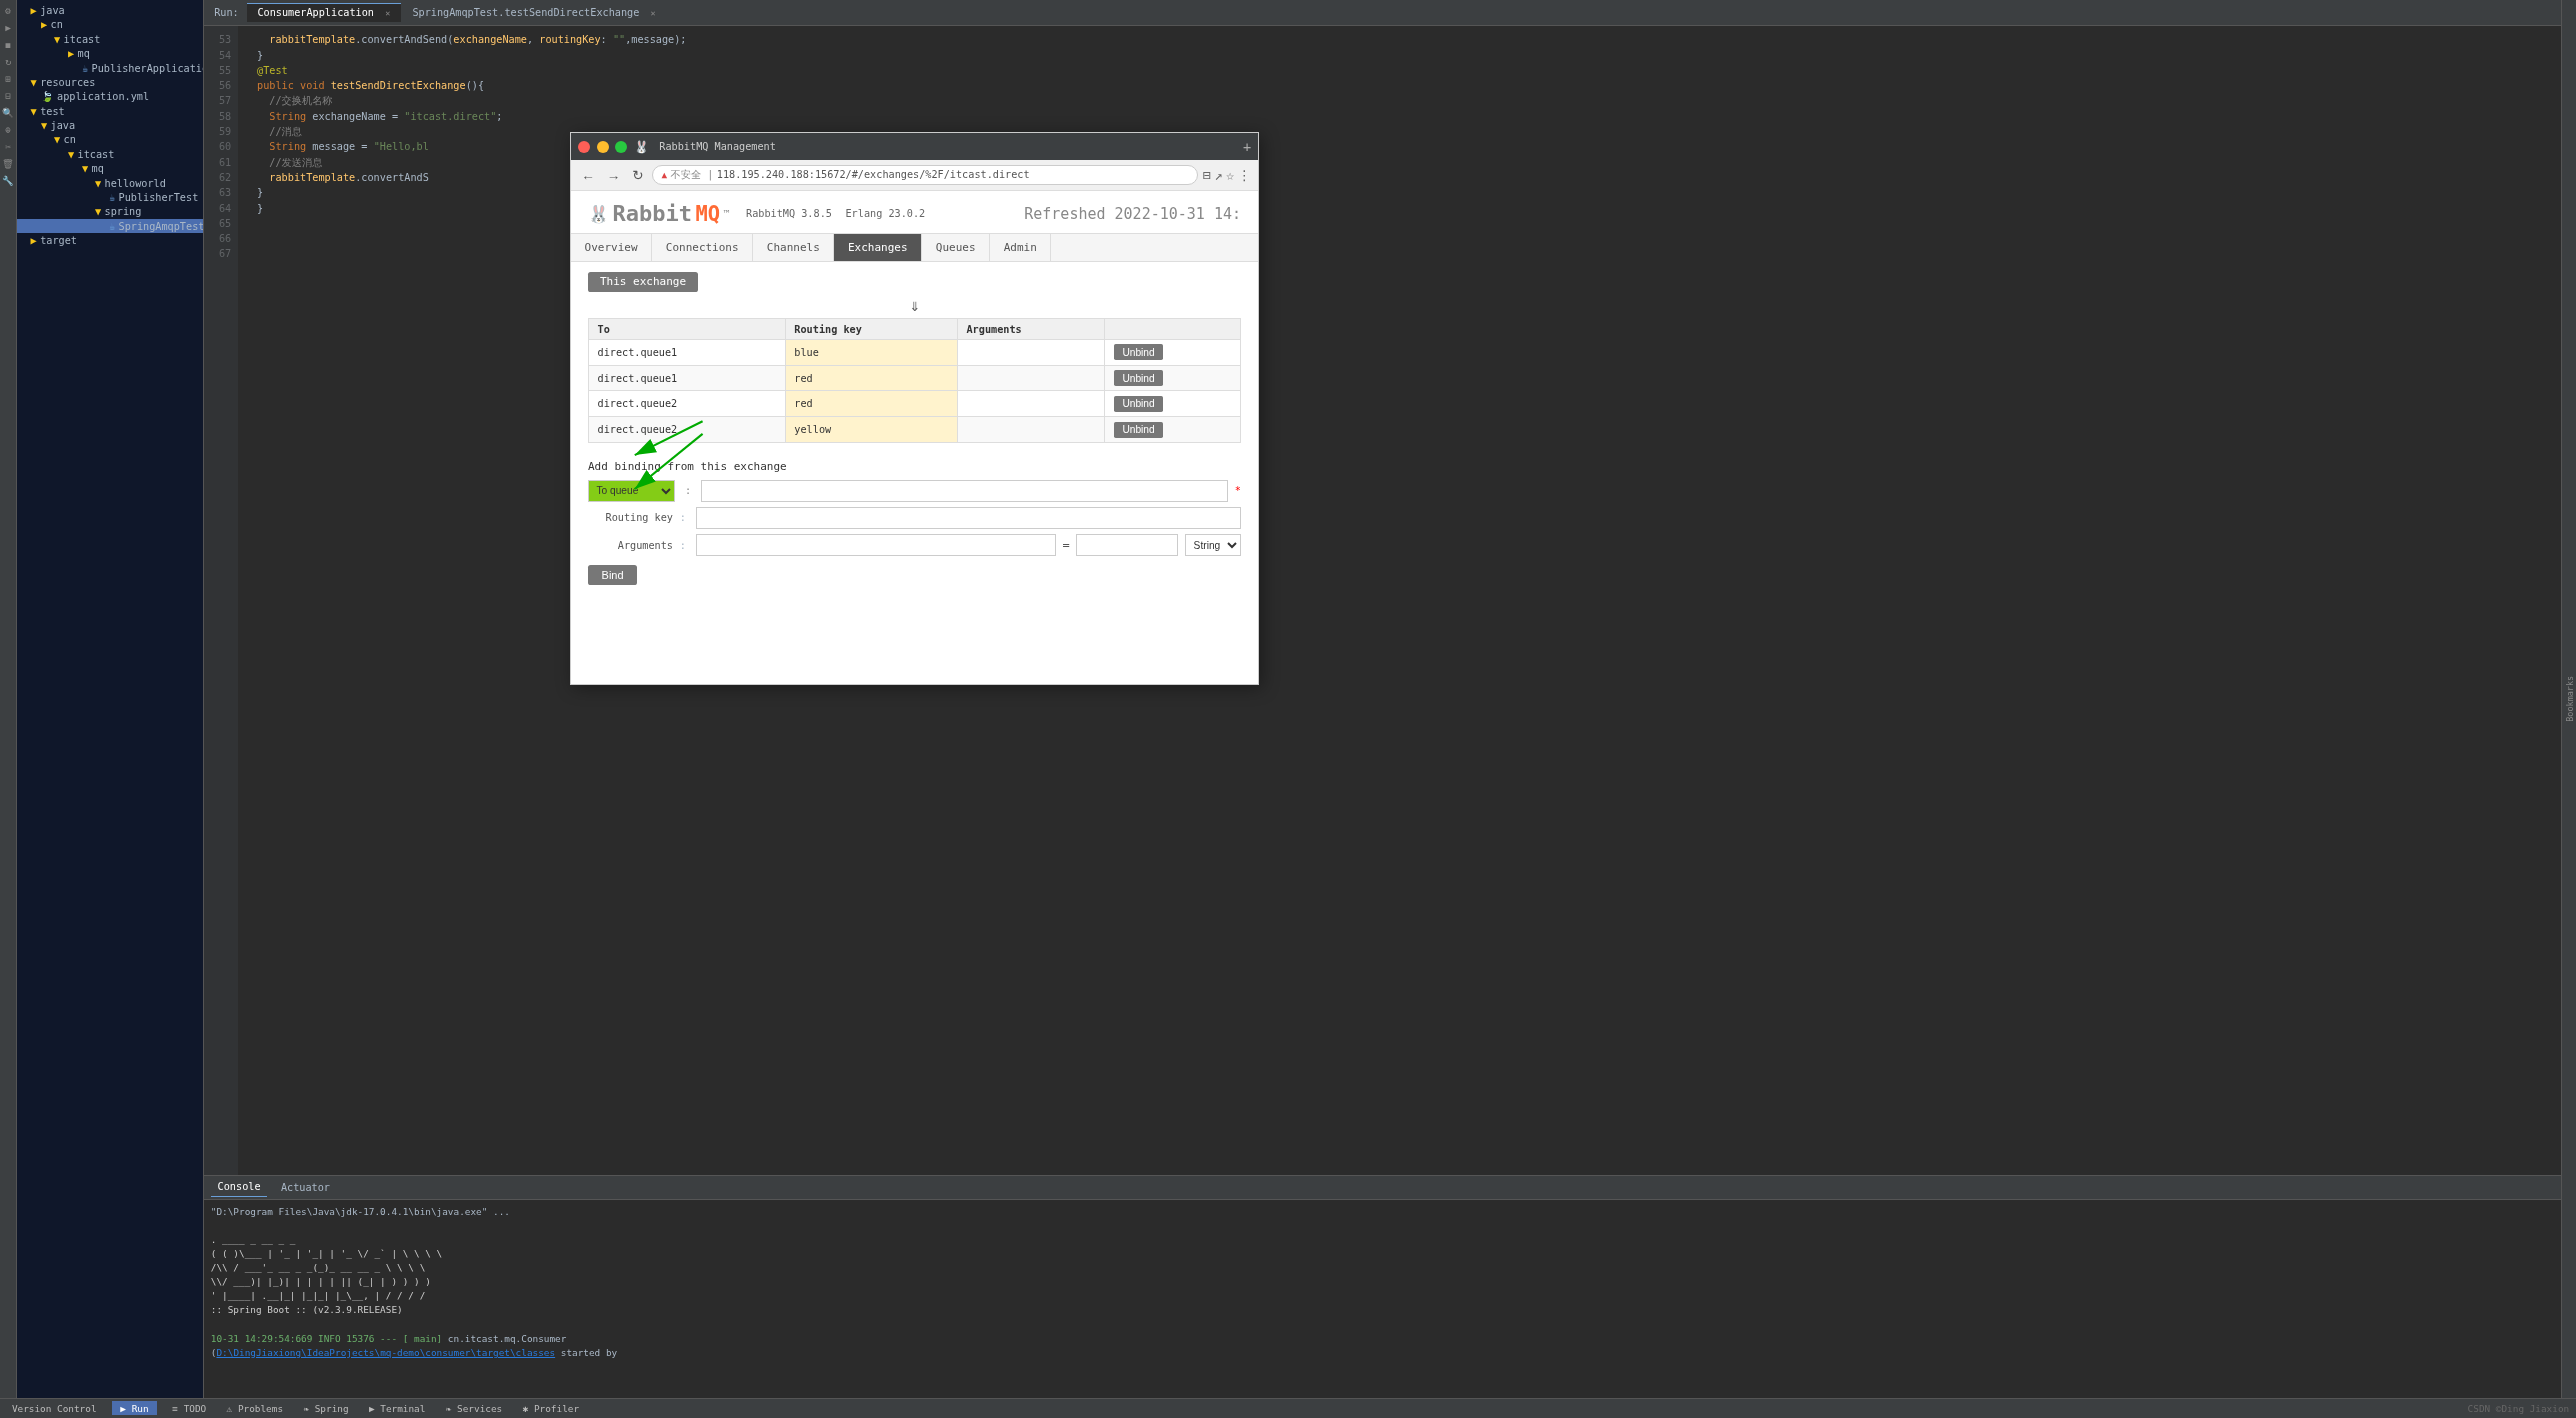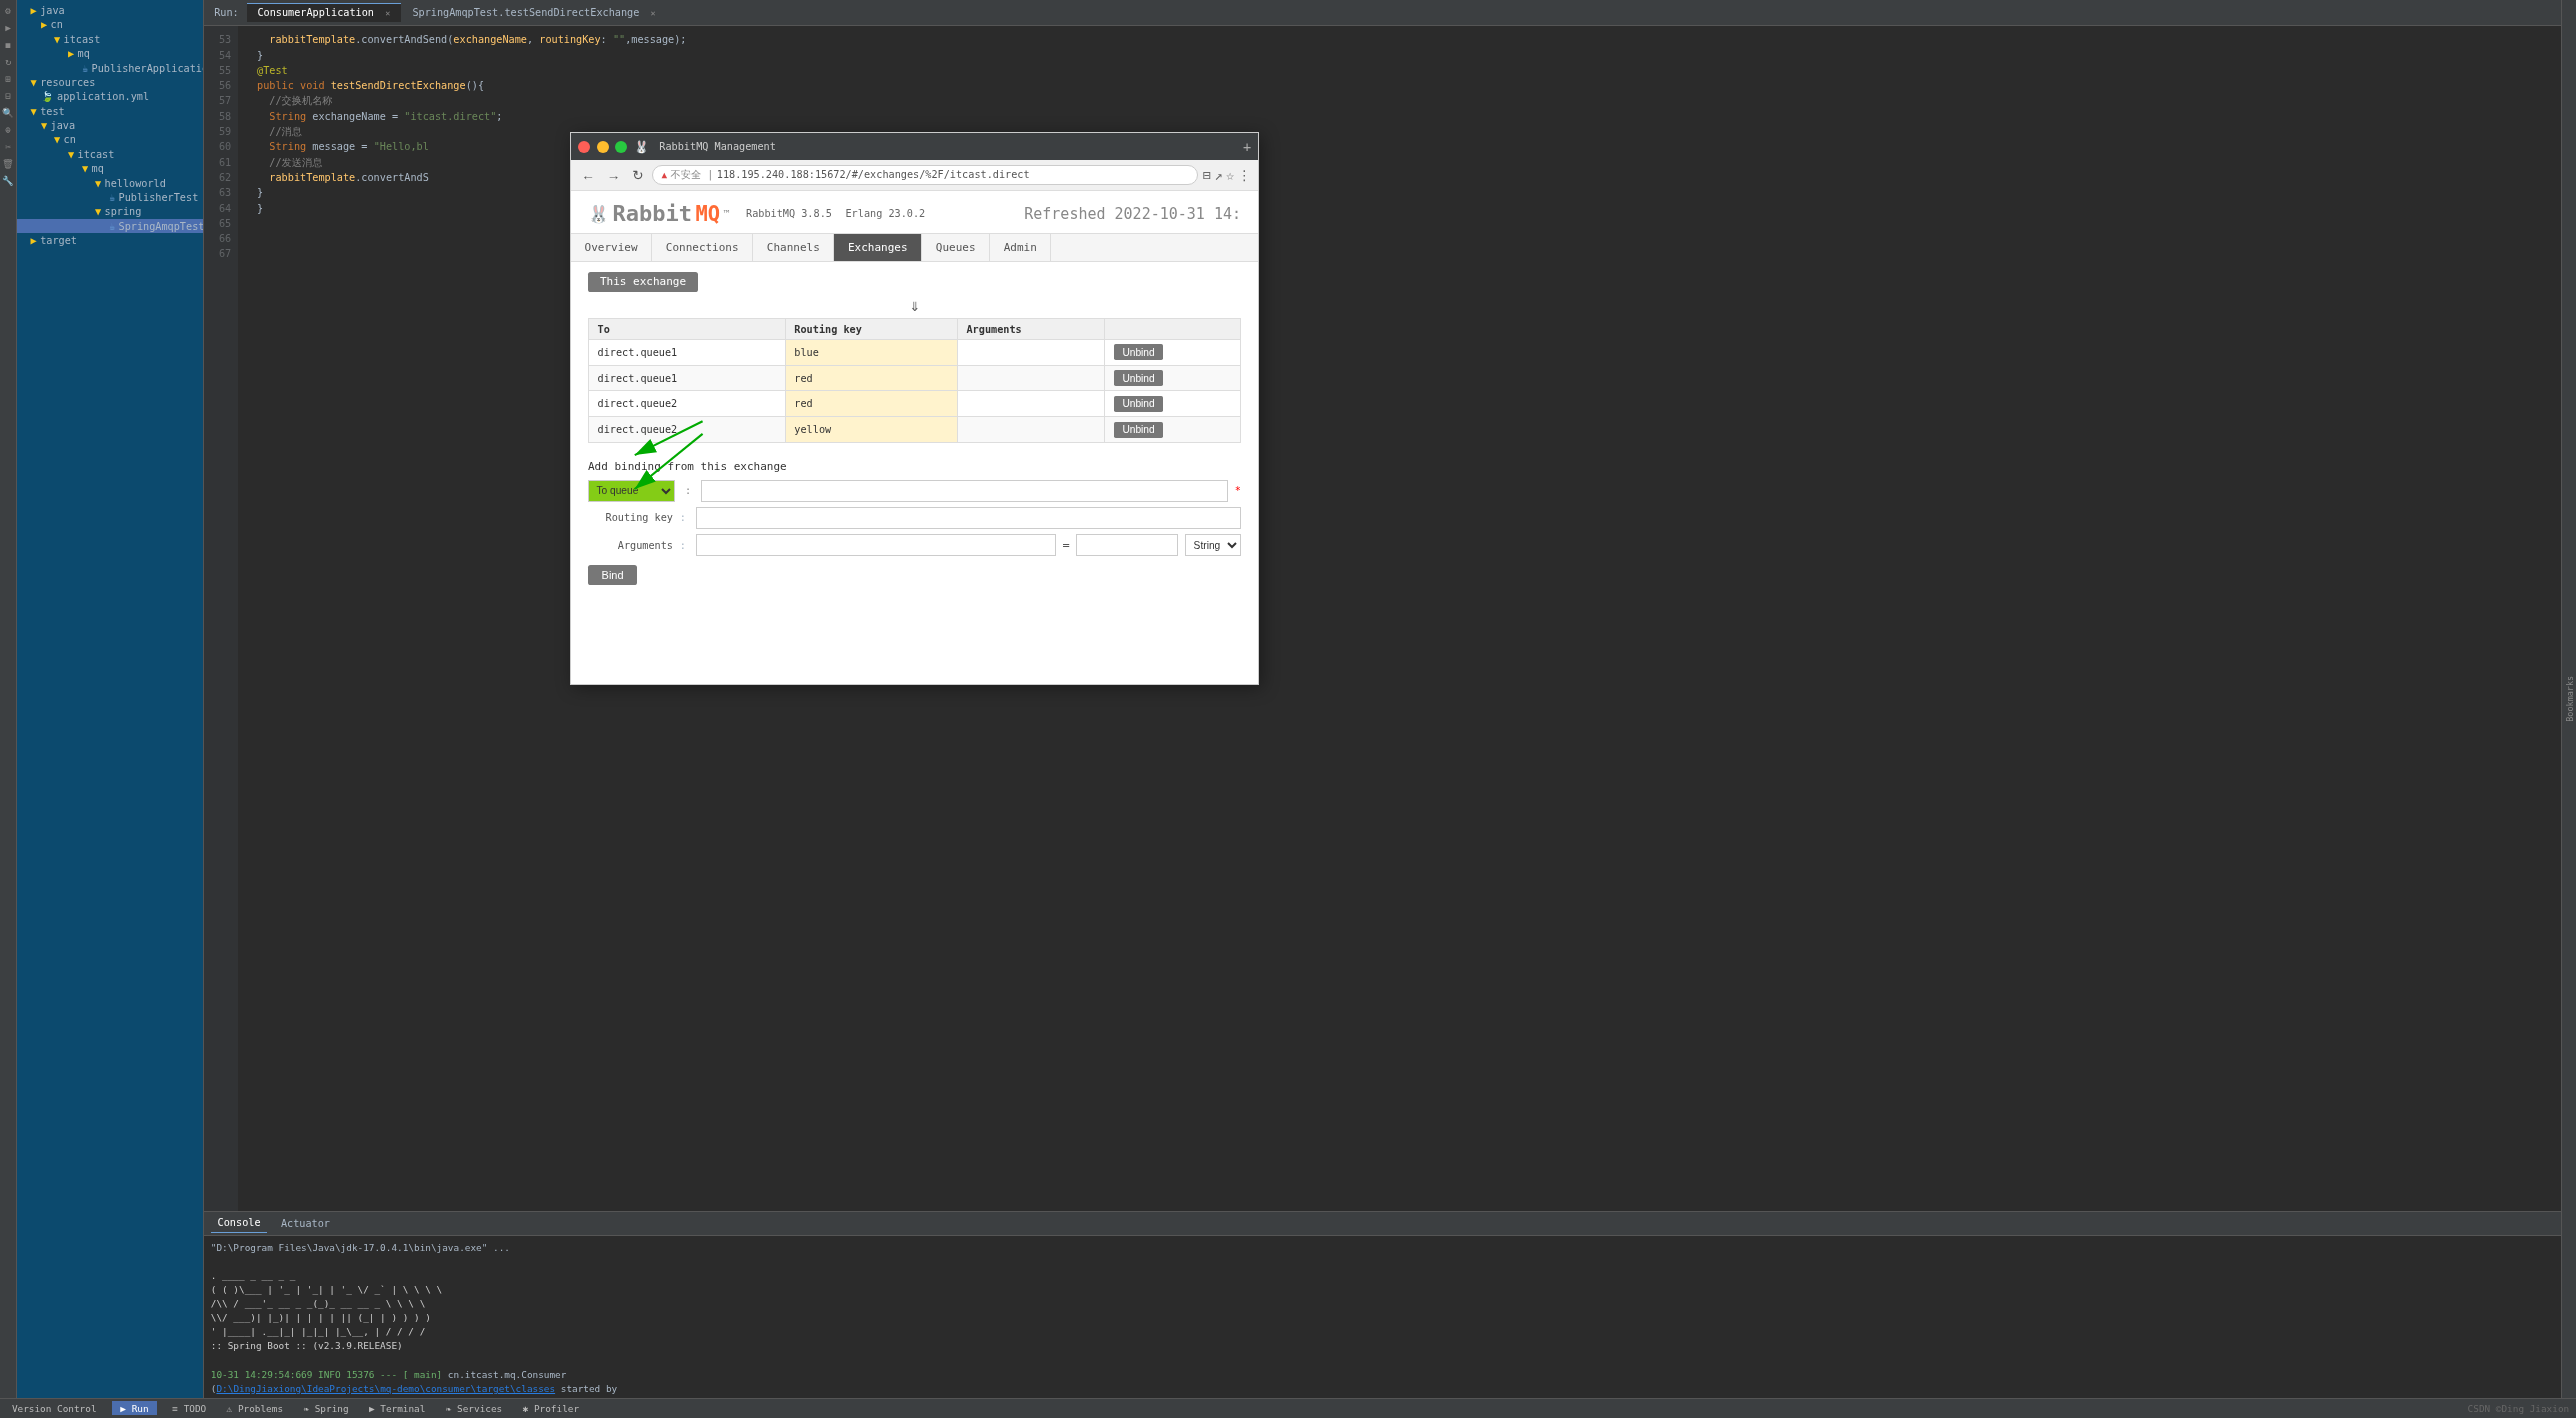--- a/index.html
+++ b/index.html
@@ -2,21 +2,21 @@
 <html style="font-size:13.6px"><head>
   <meta charset="utf-8">
   <style>
     * { box-sizing: border-box; margin: 0; padding: 0; }
     body { font-family: 'Consolas', 'Monaco', monospace; font-size: 11px; background: #2b2b2b; color: #a9b7c6; display: flex; flex-direction: column; height: 100vh; overflow: hidden; }
 
     
     .ide-container { display: flex; flex: 1; overflow: hidden; }
 
     
-    .file-tree { width: 187px; background: #0c4a6e; border-right: 0.9px solid #555; overflow-y: auto; font-size: 10.2px; padding: 3.4px 0; flex-shrink: 0; }
+    .file-tree { width: 187px; background: #0f172a; border-right: 0.9px solid #555; overflow-y: auto; font-size: 10.2px; padding: 3.4px 0; flex-shrink: 0; }
     .tree-item { padding: 1.7px 3.4px 1.7px 13.6px; cursor: pointer; white-space: nowrap; }
     .tree-item.selected { background: #4b6eaf; }
     .folder-icon { color: #f5c518; margin-right: 3.4px; }
     .file-icon-blue { color: #6a9fd8; margin-right: 3.4px; }
     .file-icon-green { color: #6aaf6a; margin-right: 3.4px; }
 
     
     .editor-area { flex: 1; display: flex; flex-direction: column; overflow: hidden; }
     .editor-tabs { background: #3c3f41; border-bottom: 0.9px solid #555; display: flex; align-items: center; height: 25.5px; padding: 0 3.4px; gap: 1.7px; }
     .editor-tab { padding: 3.4px 10.2px; font-size: 10.2px; cursor: pointer; border-top: 0.9px solid transparent; color: #a9b7c6; white-space: nowrap; }
@@ -28,21 +28,21 @@
     .line-numbers { width: 34px; background: #313335; color: #606366; font-size: 10.2px; padding: 6.8px 0; text-align: right; padding-right: 6.8px; overflow: hidden; line-height: 1.5; flex-shrink: 0; }
     .code-content { flex: 1; overflow: auto; padding: 6.8px; line-height: 1.5; font-size: 10.2px; background: #2b2b2b; }
     .code-line { white-space: pre; }
     .kw { color: #cc7832; }
     .fn { color: #ffc66d; }
     .str { color: #6a8759; }
     .cmt { color: #808080; }
     .ann { color: #bbb529; }
 
     
-    .bottom-panel { height: 187px; background: #2b2b2b; border-top: 0.9px solid #555; display: flex; flex-direction: column; }
+    .bottom-panel { height: 223px; background: #2b2b2b; border-top: 0.9px solid #555; display: flex; flex-direction: column; }
     .bottom-tabs { background: #3c3f41; display: flex; align-items: center; height: 24px; border-bottom: 0.9px solid #555; gap: 6.8px; padding: 0 6.8px; }
     .bottom-tab { font-size: 10.2px; color: #a9b7c6; cursor: pointer; padding: 3.4px 6.8px; }
     .bottom-tab.active { color: #fff; border-bottom: 1.7px solid #6a9fd8; }
     .console-content { flex: 1; overflow-y: auto; padding: 5.1px 6.8px; font-size: 9.4px; line-height: 1.5; color: #a9b7c6; }
     .info-text { color: #6aaf6a; }
     .link-text { color: #287bde; text-decoration: underline; cursor: pointer; }
 
     
     .status-bar { height: 20.4px; background: #3c3f41; display: flex; align-items: center; padding: 0 6.8px; gap: 10.2px; font-size: 9.4px; color: #bbb; border-top: 0.9px solid #555; }
     .status-bar .active-tab { background: #4b6eaf; padding: 1.7px 8.5px; color: #fff; cursor: pointer; }

